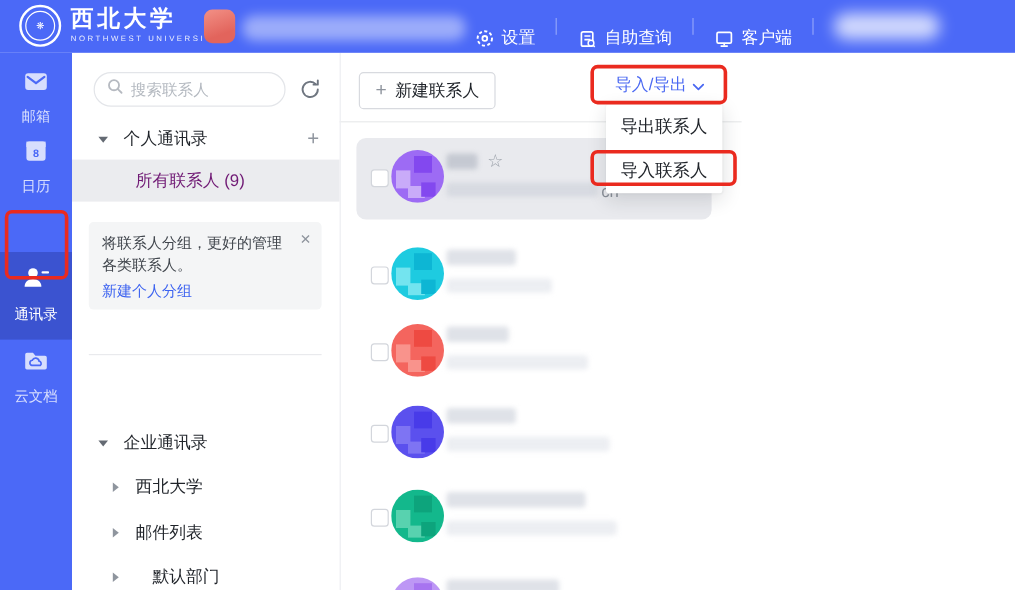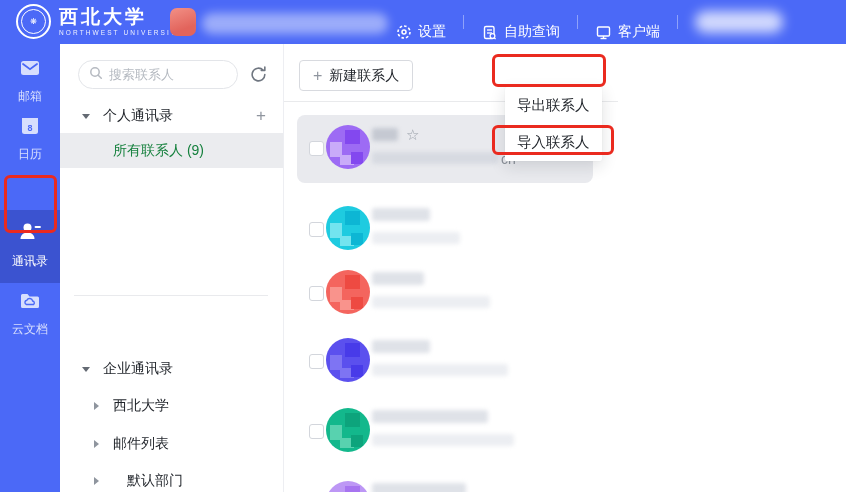--- a/index.html
+++ b/index.html
@@ -35,21 +35,21 @@
   .panel { position:absolute; left:60px; top:44px; width:223px; height:448px; background:#fff; z-index:5; }
   .v-divider { position:absolute; left:283px; top:44px; width:1px; height:448px; background:#edeef2; z-index:6; }
   .search-box { position:absolute; left:18px; top:16px; width:160px; height:29px; border:1px solid #e3e5e9; border-radius:15px; display:flex; align-items:center; padding:0 10px; gap:6px; background:#fff; }
   .search-box input { border:none; outline:none; width:110px; font-size:13px; color:#1f2329; background:transparent; font-family:inherit; }
   .search-box input::placeholder { color:#b4b9c0; }
   .refresh-btn { position:absolute; left:186px; top:18px; width:24px; height:24px; display:flex; align-items:center; justify-content:center; cursor:pointer; }
   .tree-row { position:absolute; left:0; width:223px; height:22px; display:flex; align-items:center; font-size:14px; color:#1f2329; cursor:pointer; }
   .tri-down { width:0; height:0; border-left:4.5px solid transparent; border-right:4.5px solid transparent; border-top:5.5px solid #646a73; }
   .tri-right { width:0; height:0; border-top:4.5px solid transparent; border-bottom:4.5px solid transparent; border-left:5.5px solid #8f959e; }
   .plus-glyph { color:#8f959e; font-size:17px; font-weight:400; }
-  .selected-tree-row { position:absolute; left:0; top:89px; width:223px; height:35px; background:var(--panel-sel,#ebecef); display:flex; align-items:center; font-size:14px; color:#15803d; cursor:pointer; }
+  .selected-tree-row { position:absolute; left:0; top:89px; width:223px; height:35px; background:var(--panel-sel,#ebecef); display:flex; align-items:center; font-size:14px; color:#701a75; cursor:pointer; }
   .tip-box { position:absolute; left:14px; top:141px; width:194px; height:73px; background:var(--tip-bg,#f4f5f6); border-radius:4px; padding:9px 10px 0 11px; }
   .tip-text { font-size:12.5px; color:#41464d; line-height:18px; width:158px; }
   .tip-close { position:absolute; right:9px; top:7px; color:#8f959e; font-size:15px; cursor:pointer; line-height:15px; }
   .tip-link { display:inline-block; margin-top:5px; font-size:12.5px; color:var(--link-blue,#3d63f0); cursor:pointer; }
   .h-divider { position:absolute; left:14px; top:251px; width:194px; height:1px; background:#e9eaed; }
 
   
   .toolbar-divider { position:absolute; left:283px; top:101px; width:335px; height:1px; background:#e9eaec; z-index:5; }
   .new-contact-btn { position:absolute; left:299px; top:60px; height:31px; padding:0 13px; border:1px solid #d8dadf; border-radius:4px; background:#fff; display:flex; align-items:center; gap:7px; font-size:14px; color:#1f2329; cursor:pointer; z-index:6; }
   .new-contact-btn .plus { color:#8f959e; font-size:16px; }
@@ -201,20 +201,25 @@
     <div class="tree-row" style="top:61px">
       <span style="margin-left:22px" class="tri-down"></span>
       <span style="margin-left:13px">个人通讯录</span>
       <span class="plus-glyph" style="margin-left:auto;margin-right:17px">+</span>
     </div>
 
     <div class="selected-tree-row">
       <span style="margin-left:53px">所有联系人 (9)</span>
     </div>
 
+    <div class="tip-box">
+      <div class="tip-text">将联系人分组，更好的管理各类联系人。</div>
+      <span class="tip-close">×</span>
+      <span class="tip-link">新建个人分组</span>
+    </div>
 
     <div class="h-divider"></div>
 
 
     <div class="tree-row" style="top:314px">
       <span style="margin-left:22px" class="tri-down"></span>
       <span style="margin-left:13px">企业通讯录</span>
     </div>
     <div class="tree-row" style="top:351px">
       <span style="margin-left:34px" class="tri-right"></span>
@@ -230,20 +235,28 @@
     </div>
   </div>
 
   <div class="v-divider"></div>
 
   <button class="new-contact-btn">
     <span class="plus">+</span>
     <span>新建联系人</span>
   </button>
 
+  <div class="import-export">
+    <span>导入/导出</span>
+    <span>
+      <svg width="10" height="7" viewBox="0 0 10 7">
+          <polyline points="1,1.5 5,5.5 9,1.5" fill="none" stroke="#4a68f2" stroke-width="1.5" stroke-linecap="round" stroke-linejoin="round"></polyline>
+        </svg>
+    </span>
+  </div>
 
   <div class="toolbar-divider"></div>
 
   <div class="row-highlight"></div>
   <div id="contact-list">
       <div class="contact-row selected" style="top: 121px;">
     <span class="cbox"></span>
     <span class="avatar" style="--a: #9d6bf4; --b: #8348ef; --c: #c9abf9;"></span>
     <span class="line1">
       <span class="blur-bar name-bar" style="width: 26px;"></span>

